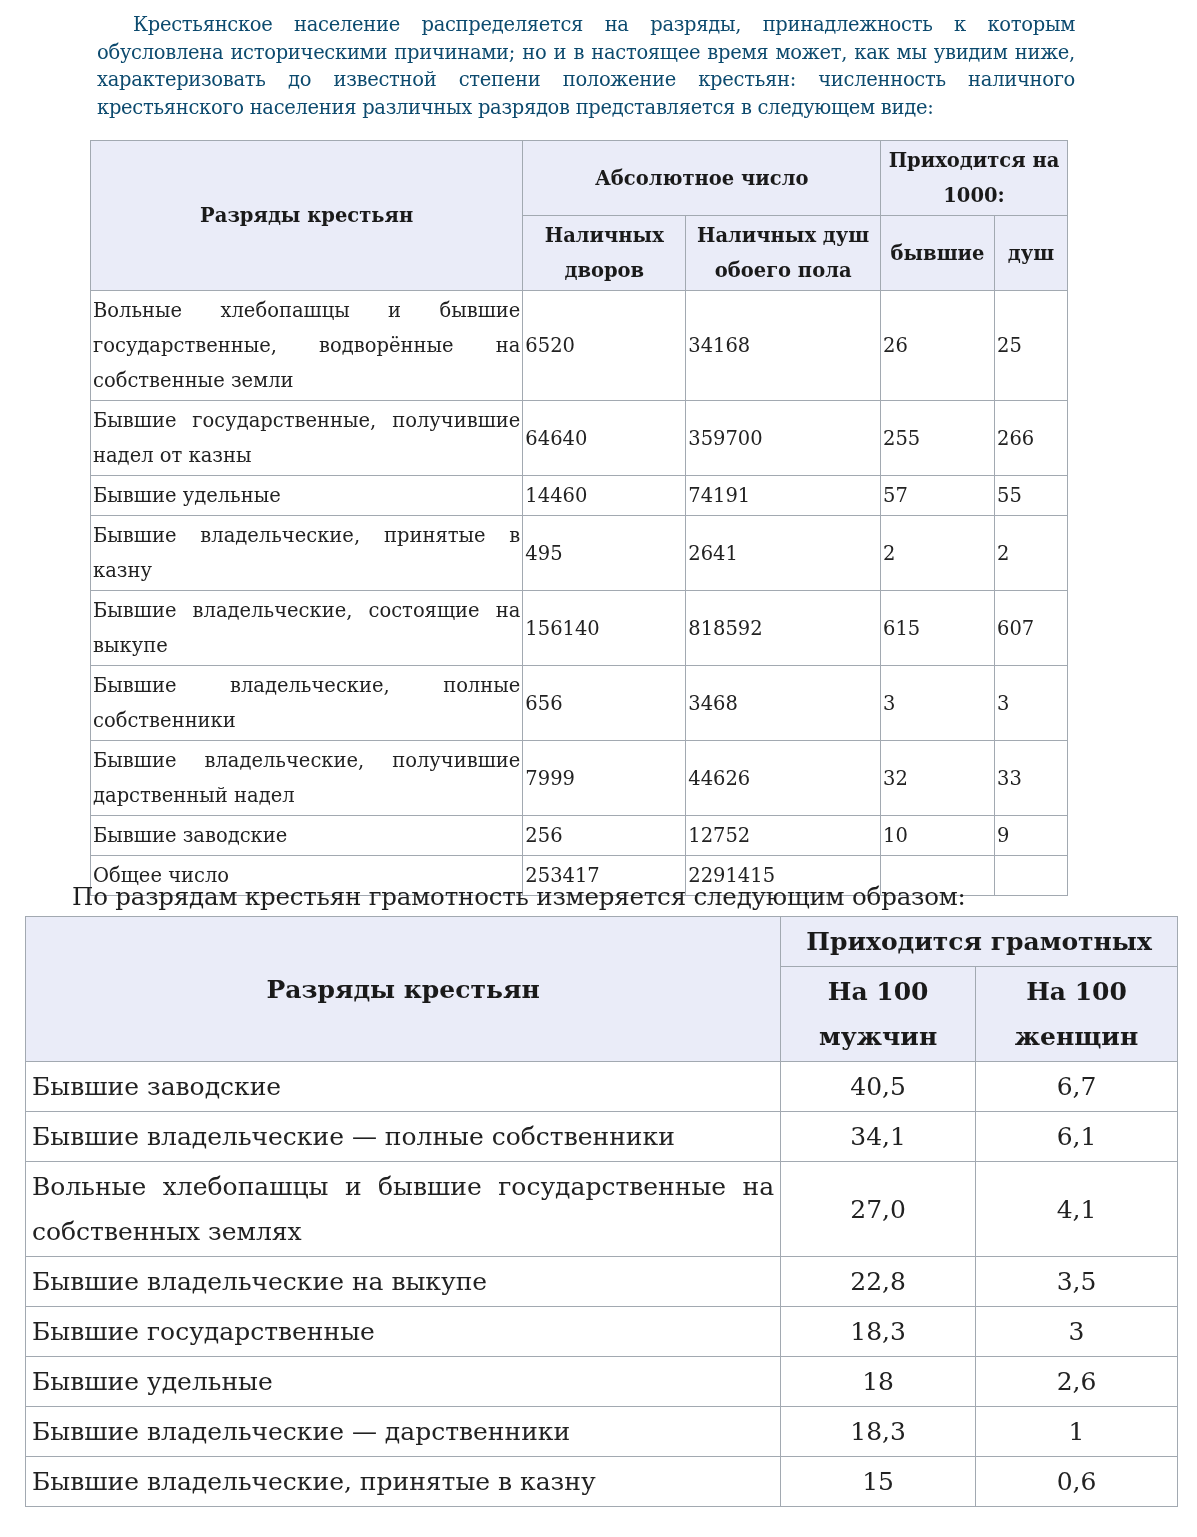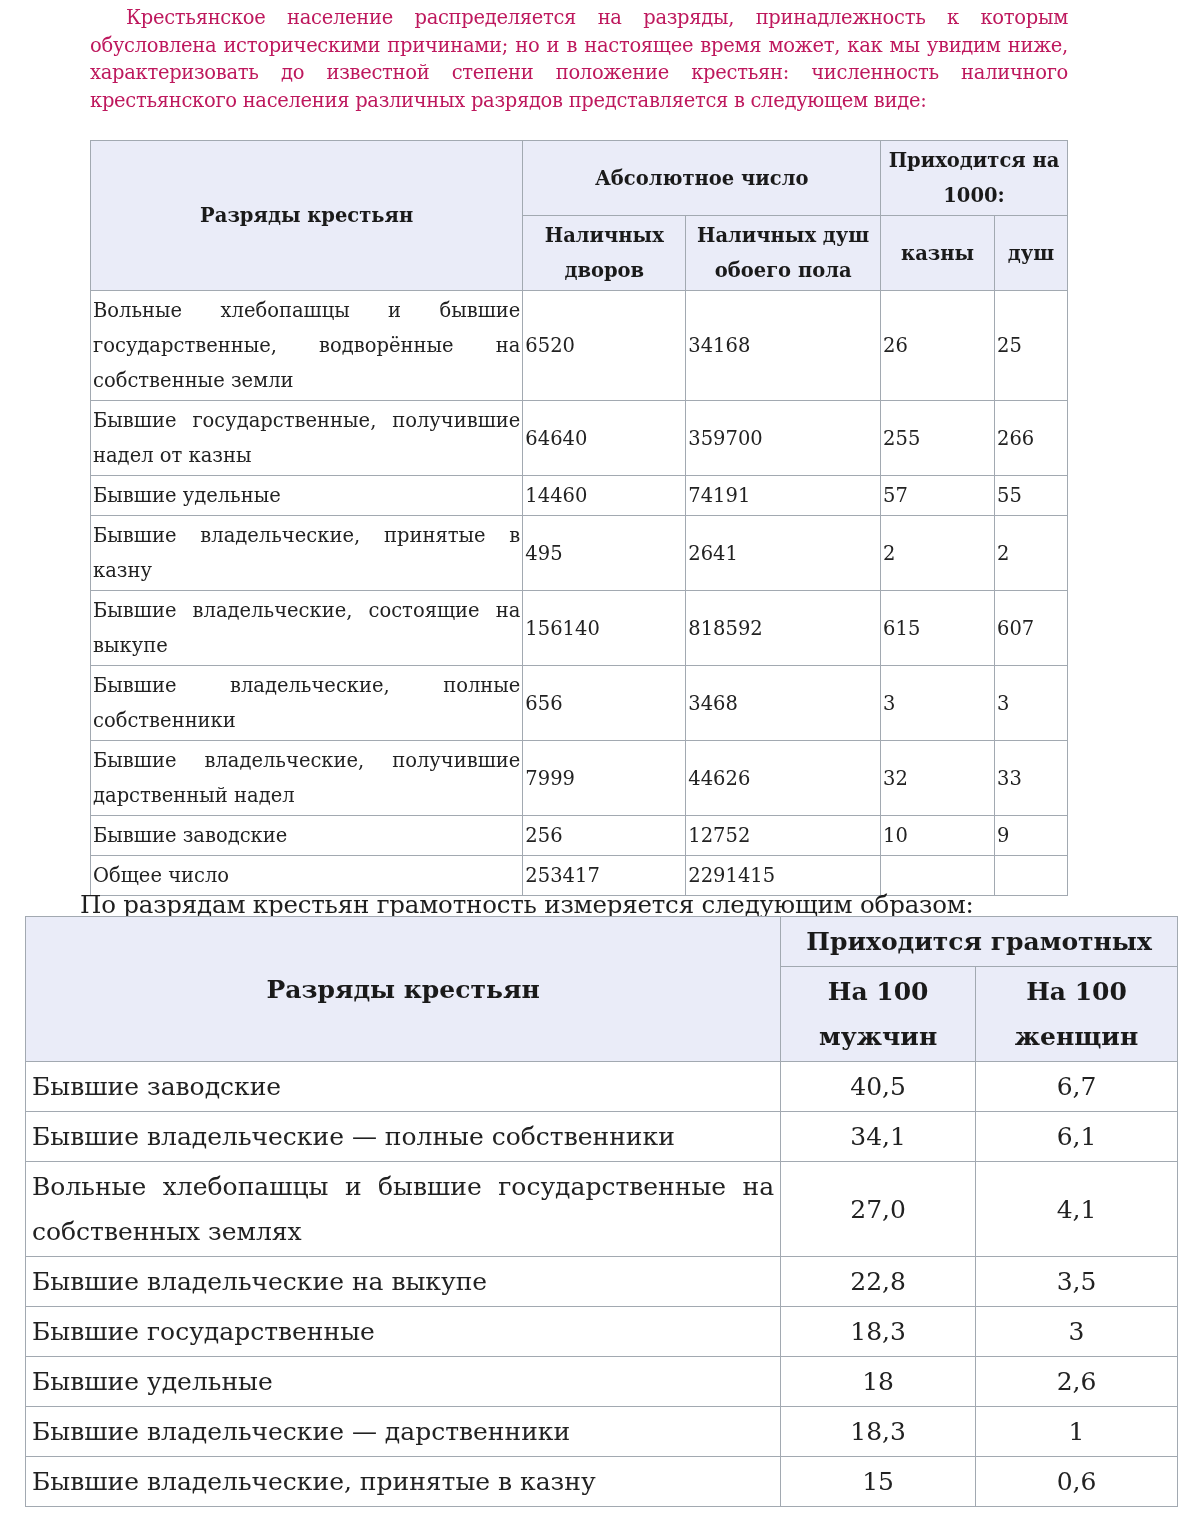--- a/index.html
+++ b/index.html
@@ -17,23 +17,23 @@
     }
     .intro {
       position: absolute;
       left: 90px;
       top: 4px;
       width: 978px;
       font-size: 19.5px;
       line-height: 27.5px;
       text-align: justify;
       text-indent: 36px;
-      margin: 0;
+      margin: 7px;
       letter-spacing: -0.3px;
-      color: #be185d;
+      color: #0c4a6e;
     }
     table {
       border-collapse: collapse;
       position: absolute;
     }
     th, td {
       border: 1px solid #a2a9b1;
       vertical-align: middle;
     }
     th {
@@ -57,21 +57,21 @@
     #t1 col.c2 { width: 163px; }
     #t1 col.c3 { width: 195px; }
     #t1 col.c4 { width: 114px; }
     #t1 col.c5 { width: 73px; }
     
     .mid {
       position: absolute;
       left: 72px;
       top: 882px;
       font-size: 24.5px;
-      margin: 8px;
+      margin: 0;
       letter-spacing: -0.2px;
       color: #1e1e1e;
     }
     
     #t2 {
       left: 25px;
       top: 916px;
       width: 1153px;
       font-size: 25px;
       line-height: 45px;
@@ -98,21 +98,21 @@
   </colgroup>
   <thead>
     <tr>
       <th rowspan="2">Разряды крестьян</th>
       <th colspan="2">Абсолютное число</th>
       <th colspan="2">Приходится на 1000:</th>
     </tr>
     <tr>
       <th>Наличных дворов</th>
       <th>Наличных душ обоего пола</th>
-      <th>казны</th>
+      <th>бывшие</th>
       <th>душ</th>
     </tr>
   </thead>
   <tbody id="t1-body">
       <tr>
         <td class="label">Вольные хлебопашцы и бывшие государственные, водворённые на собственные земли</td>
         <td>6520</td>
         <td>34168</td>
         <td>26</td>
         <td>25</td>

